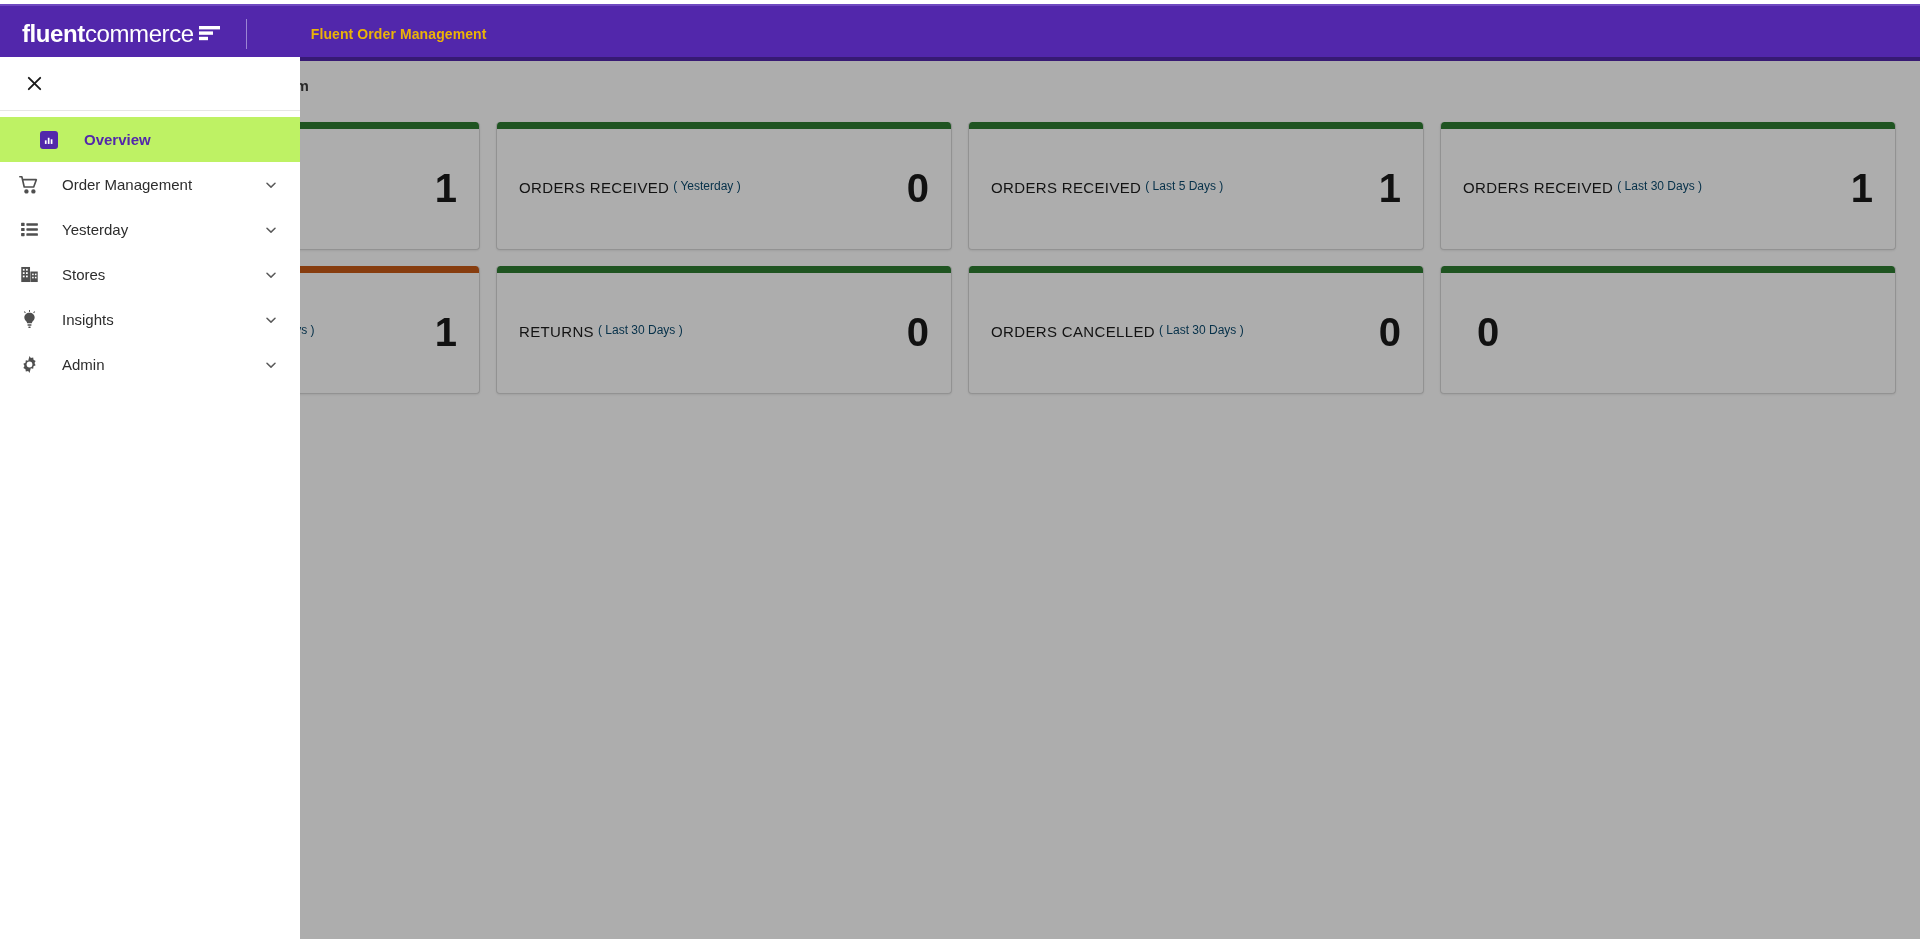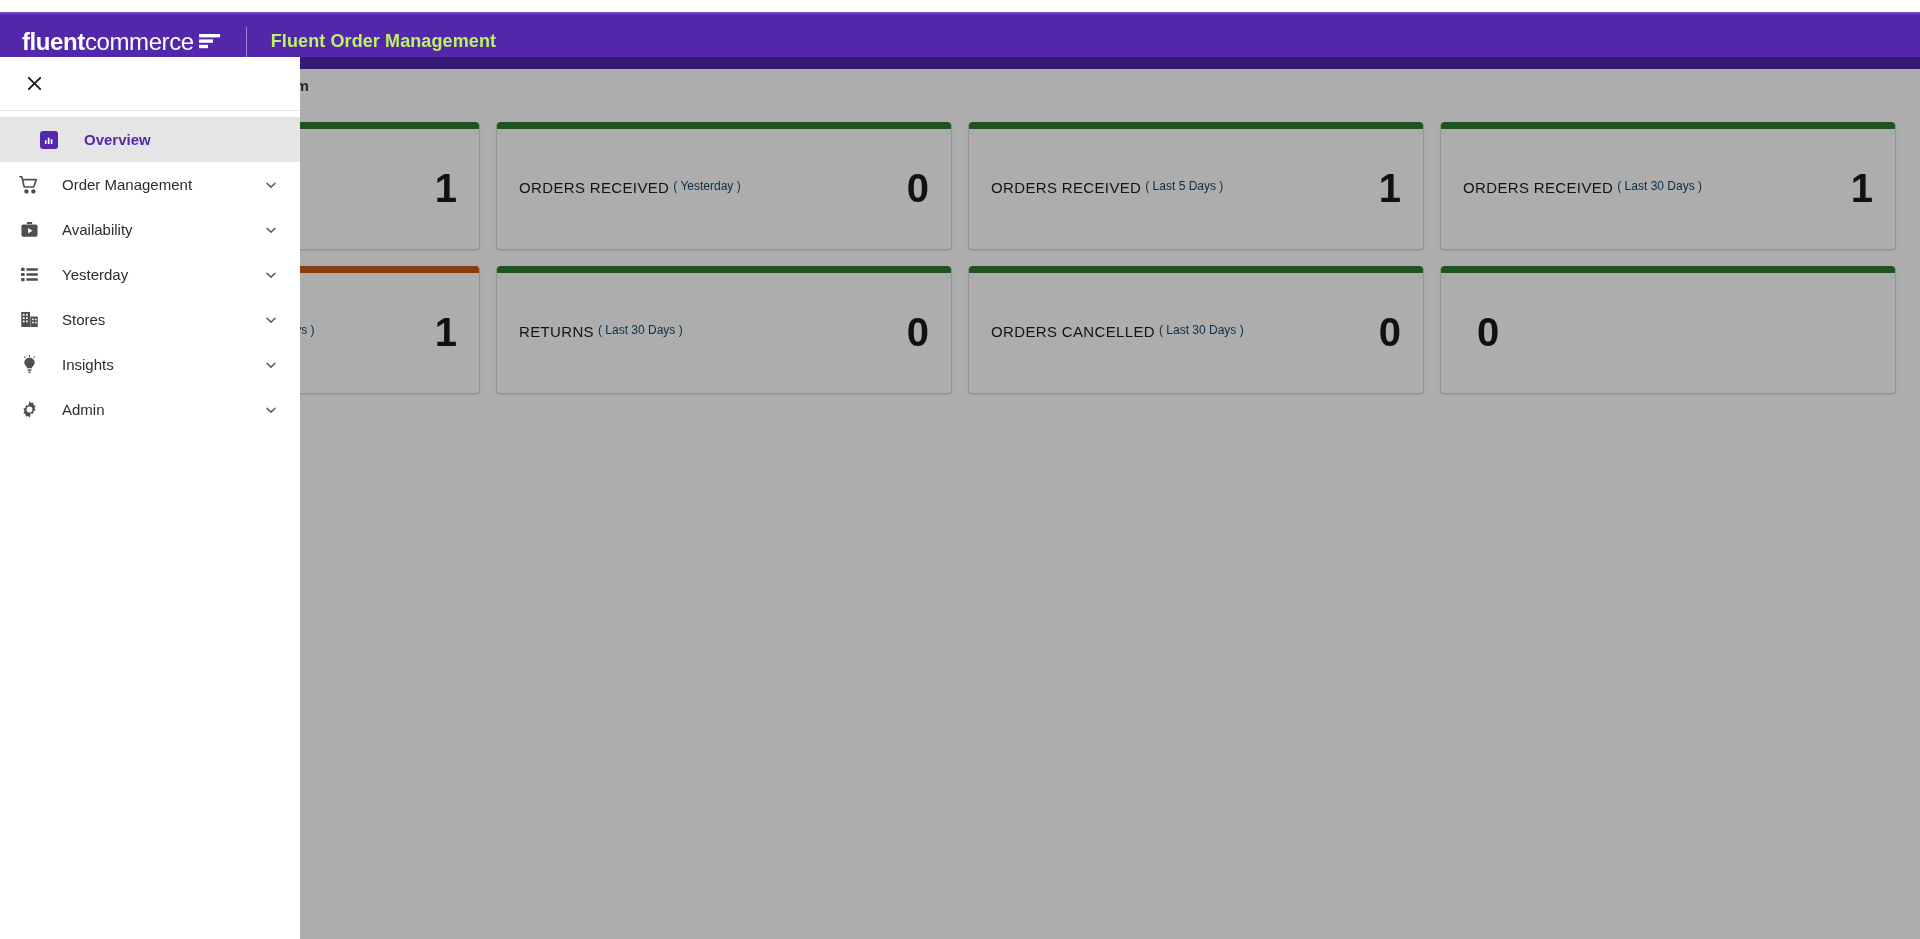--- a/index.html
+++ b/index.html
@@ -13,21 +13,21 @@
 
   
   #app {
     position: relative;
     width: 1920px; height: 939px;
     background: #ffffff;
   }
 
   
   .topbar {
-    position: absolute; top: 12px; left: 0;
+    position: absolute; top: 4px; left: 0;
     width: 1920px; height: 57px;
     background: #5227ab;
     display: flex; align-items: center;
     z-index: 40;
     border-top: 2px solid #6f49c0;
   }
   .topbar-left { display: flex; align-items: center; height: 100%; padding-left: 22px; }
   .logo {
     color: #ffffff;
     font-size: 24px;
@@ -36,22 +36,22 @@
     white-space: nowrap;
   }
   .logo .bold { font-weight: 700; }
   .logo .light { font-weight: 400; }
   .logo-mark { display: inline-block; margin-left: 4px; }
   .divider-v {
     width: 1px; height: 30px; background: #9c85d4;
     margin: 0 24px;
   }
   .app-title {
-    color: #bef264; font-size: 18px; font-weight: 700;
-    letter-spacing: 0.1px; white-space: nowrap;
+    color: #eab308; font-size: 14px; font-weight: 700;
+    letter-spacing: 0.1px; white-space: nowrap; margin-left: 40px;
   }
   .topbar-right {
     margin-left: auto; display: flex; align-items: center;
     padding-right: 22px; gap: 18px;
   }
   .retailer-label {
     color: #ffffff; font-size: 16px; font-weight: 700;
     white-space: nowrap;
   }
   .kebab {
@@ -157,21 +157,21 @@
   .nav-item .lbl {
     margin-left: 22px; font-size: 15px; color: #2d2d2d; white-space: nowrap;
   }
   .nav-item .chev {
     margin-left: auto; width: 14px; height: 14px;
     display: flex; align-items: center; justify-content: center; color: #5a5a5a;
   }
   .nav-sub {
     display: flex; align-items: center;
     height: 45px; padding-left: 40px; cursor: pointer;
-    background: #e5e5e5;
+    background: #bef264;
   }
   .nav-sub .ic-box {
     width: 18px; height: 18px; border-radius: 3px;
     background: #5227ab; display: flex; align-items: center; justify-content: center;
   }
   .nav-sub .lbl {
     margin-left: 26px; font-size: 15px; font-weight: 700; color: #5227ab; white-space: nowrap;
   }
 </style>
 </head>
@@ -317,35 +317,20 @@
           <span class="lbl">Order Management</span>
           <span class="chev">
             <svg width="14" height="14" viewBox="0 0 16 16" fill="none" stroke="#5a5a5a" stroke-width="1.7" stroke-linecap="round" stroke-linejoin="round" aria-hidden="true">
               <path d="M3.4 6 L8 10.4 L12.6 6"></path>
             </svg>
           </span>
         </div>
         <div class="nav-item">
           <span class="ic">
             <svg width="21" height="21" viewBox="0 0 24 24" aria-hidden="true">
-              <path d="M9 3.5h6v2.2h-6z" fill="#4f4f4f"></path>
-              <rect x="2.8" y="6.2" width="18.4" height="14" rx="2" fill="#4f4f4f"></rect>
-              <path d="M10.4 10.4l5 3.1 -5 3.1z" fill="#ffffff"></path>
-            </svg>
-          </span>
-          <span class="lbl">Availability</span>
-          <span class="chev">
-            <svg width="14" height="14" viewBox="0 0 16 16" fill="none" stroke="#5a5a5a" stroke-width="1.7" stroke-linecap="round" stroke-linejoin="round" aria-hidden="true">
-              <path d="M3.4 6 L8 10.4 L12.6 6"></path>
-            </svg>
-          </span>
-        </div>
-        <div class="nav-item">
-          <span class="ic">
-            <svg width="21" height="21" viewBox="0 0 24 24" aria-hidden="true">
               <rect x="2.4" y="4.4" width="4" height="3.6" rx="0.7" fill="#4f4f4f"></rect>
               <rect x="2.4" y="10.2" width="4" height="3.6" rx="0.7" fill="#4f4f4f"></rect>
               <rect x="2.4" y="16" width="4" height="3.6" rx="0.7" fill="#4f4f4f"></rect>
               <rect x="8.4" y="4.8" width="13.2" height="2.8" rx="0.7" fill="#4f4f4f"></rect>
               <rect x="8.4" y="10.6" width="13.2" height="2.8" rx="0.7" fill="#4f4f4f"></rect>
               <rect x="8.4" y="16.4" width="13.2" height="2.8" rx="0.7" fill="#4f4f4f"></rect>
             </svg>
           </span>
           <span class="lbl">Yesterday</span>
           <span class="chev">

